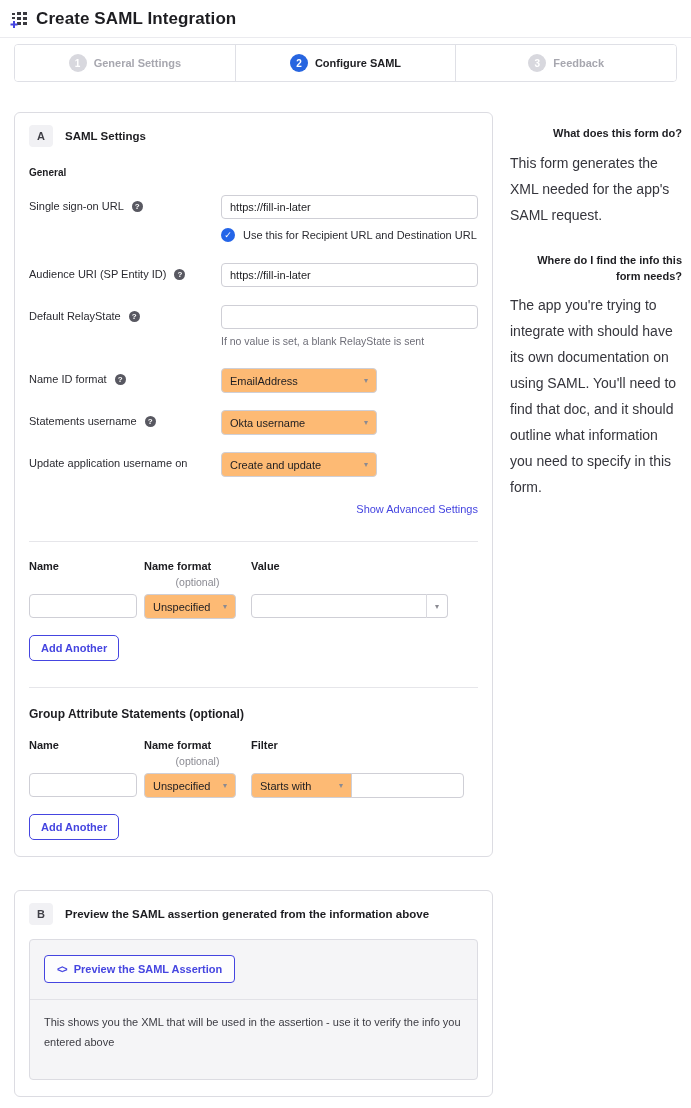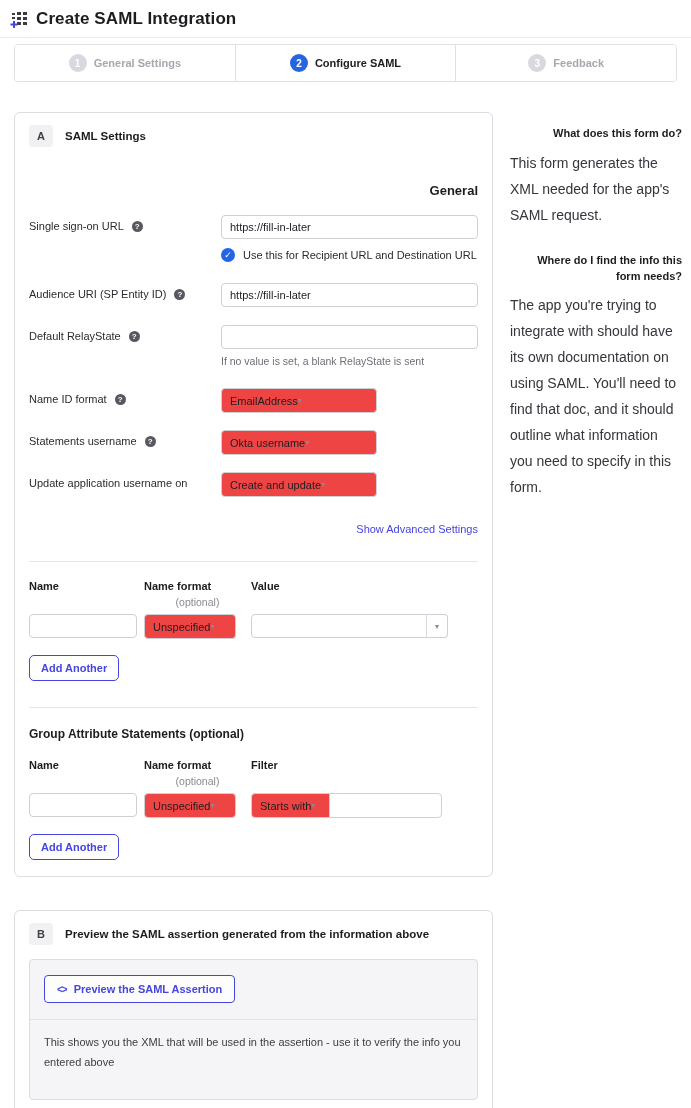--- a/index.html
+++ b/index.html
@@ -30,35 +30,35 @@
   .main { width:479px; flex:0 0 auto; }
   .sidebar { flex:1; padding:14px 0 0 17px; }
   
   .card { border:1px solid #dcdce2; border-radius:6px; background:#fff; padding:12px 14px 16px 14px; }
   .card + .card { margin-top:33px; }
   .card-head { display:flex; align-items:center; gap:12px; }
   .badge { min-width:24px; height:22px; padding:0 6px; background:#f1f1f4; border-radius:4px;
            display:inline-flex; align-items:center; justify-content:center;
            font-size:11px; font-weight:600; color:#3f3f46; }
   .card-title { font-size:11.5px; font-weight:600; }
-  h3.sec { font-size:13px; font-weight:700; margin-top:36px;text-align:right; }
+  h3.sec { font-size:10px; font-weight:700; margin-top:20px; }
   
   .frow { display:flex; align-items:flex-start; }
   .frow .lblcol { width:192px; flex:0 0 auto; padding-top:5px; display:flex; align-items:center; gap:8px; }
   .frow .ctlcol { flex:1; }
   .lbl { font-size:11px; color:#2b2b31; }
   .help { width:11px; height:11px; border-radius:50%; background:#585861; color:#fff;
           font-size:8px; font-weight:700; display:inline-flex; align-items:center;
           justify-content:center; cursor:default; flex:0 0 auto; }
   .help::after { content:"?"; }
   input.txt { width:100%; height:24px; border:1px solid #cfcfd6; border-radius:4px;
               padding:0 8px; font-size:11px; font-family:inherit; color:#1d1d21; background:#fff; }
   .hint { color:#6e6e78; font-size:10.5px; margin-top:6px; }
-  .sel { height:25px; border:1px solid #cfcfd6; border-radius:4px; background:#ef4444;
-         display:flex; align-items:center; justify-content:flex-start;
+  .sel { height:25px; border:1px solid #cfcfd6; border-radius:4px; background:#fdba74;
+         display:flex; align-items:center; justify-content:space-between;
          padding:0 8px; font-size:11px; cursor:default; }
   .sel .caret { color:#8a8a92; font-size:8px; }
   .sel .caret::after { content:"▾"; }
   .cbrow { display:flex; align-items:center; gap:8px; margin:9px 0 0 192px; }
   .cb { width:14px; height:14px; border-radius:50%; background:#2465e8; color:#fff;
         display:flex; align-items:center; justify-content:center; font-size:9px; cursor:pointer; }
   .cb::after { content:"✓"; }
   .advanced { text-align:right; margin-top:26px; }
   a.link { color:#4545e0; text-decoration:none; font-size:11px; cursor:pointer; }
   hr.div { border:none; border-top:1px solid #e6e6ea; margin-top:26px; }
@@ -75,21 +75,21 @@
   .arow .c1 { width:115px; } .arow .c2 { width:107px; } .arow .c3 { flex:1; display:flex; }
   .arow input.txt { width:108px; }
   .arow .sel.fmt { width:92px; }
   .combo { display:flex; flex:0 0 auto; }
   .combo input.txt { width:176px; border-top-right-radius:0; border-bottom-right-radius:0; }
   .combo-btn { width:22px; height:24px; border:1px solid #cfcfd6; border-left:1px solid #d9d9df;
                margin-left:-1px; border-radius:0 4px 4px 0; background:#fff; display:flex;
                align-items:center; justify-content:center; color:#8a8a92; font-size:8px; cursor:pointer; }
   .combo-btn::after { content:"▾"; }
   .joined { display:flex; }
-  .joined .sel.filter { width:79px; border-top-right-radius:0; border-bottom-right-radius:0; }
+  .joined .sel.filter { width:101px; border-top-right-radius:0; border-bottom-right-radius:0; }
   .joined input.txt { width:113px; margin-left:-1px; border-top-left-radius:0; border-bottom-left-radius:0; height:25px; }
   .btn-outline { display:inline-block; margin-top:16px; background:#fff; color:#4545e0;
                  border:1px solid #4545e0; border-radius:5px; font-size:11px; font-weight:700;
                  padding:6px 11px; cursor:pointer; font-family:inherit; }
   
   .gray-panel { margin-top:14px; background:#f5f5f7; border:1px solid #dcdce2; border-radius:4px; }
   .gray-top { padding:15px 14px 16px 14px; }
   .code-btn { display:inline-flex; align-items:center; gap:7px; background:#fdfdfe; color:#4545e0;
               border:1px solid #4545e0; border-radius:4px; font-size:11px; font-weight:700;
               padding:7px 12px; cursor:pointer; font-family:inherit; }

